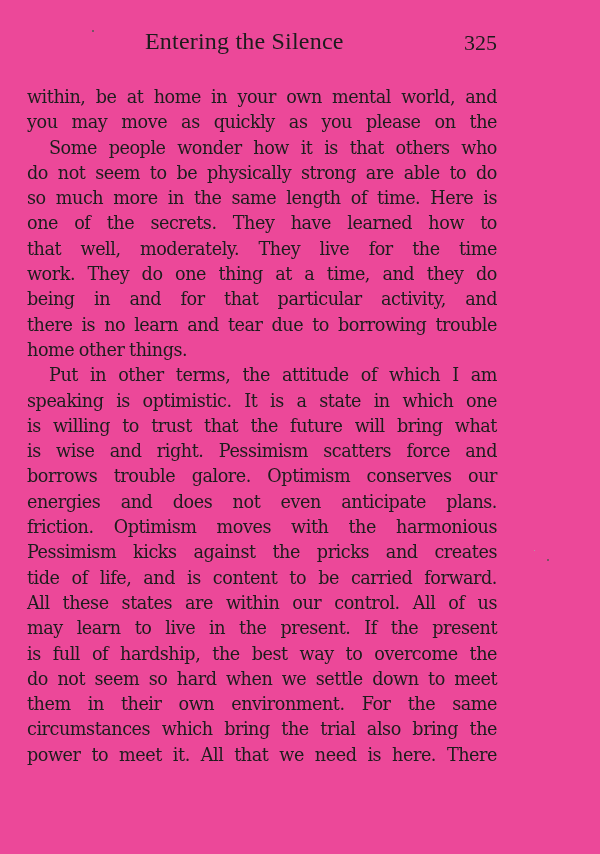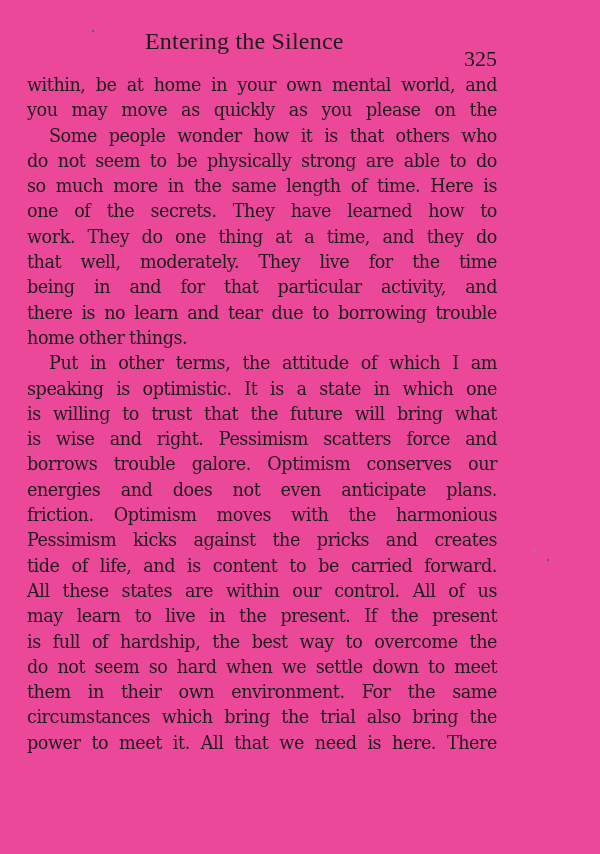--- a/index.html
+++ b/index.html
@@ -37,26 +37,25 @@
     letter-spacing: 0.2px;
     color: #1c1c1c;
   }
   .page-number {
     position: absolute;
     right: 0;
     top: 2px;
     font-family: "Liberation Serif", "DejaVu Serif", serif;
     font-size: 22px;
     color: #1c1c1c;
-    margin-top: 16px;
   }
   .text-block {
     position: absolute;
     left: 27px;
-    top: 73px;
+    top: 85px;
     width: 470px;
   }
   .line {
     display: block;
     height: 25.3px;
     line-height: 25.3px;
     font-size: 17.6px;
     white-space: nowrap;
     text-align: justify;
     text-align-last: justify;
@@ -99,22 +98,22 @@
     <div>
       <span class="line">within, be at home in your own mental world, and</span>
       <span class="line">you may move as quickly as you please on the</span>
     </div>
 
     <div>
       <span class="line indent">Some people wonder how it is that others who</span>
       <span class="line">do not seem to be physically strong are able to do</span>
       <span class="line">so much more in the same length of time.   Here is</span>
       <span class="line">one of the secrets.  They have learned how to</span>
+      <span class="line">that well, moderately.  They live for the time</span>
       <span class="line">work.  They do one thing at a time, and they do</span>
-      <span class="line">that well, moderately.  They live for the time</span>
       <span class="line">being in and for that particular activity, and</span>
       <span class="line">there is no learn and tear due to borrowing trouble</span>
       <span class="line last">home other things.</span>
     </div>
 
     <div>
       <span class="line indent">Put in other terms, the attitude of which I am</span>
       <span class="line">speaking is optimistic.   It is a state in which one</span>
       <span class="line">is willing to trust that the future will bring what</span>
       <span class="line">is wise and right.  Pessimism scatters force and</span>

